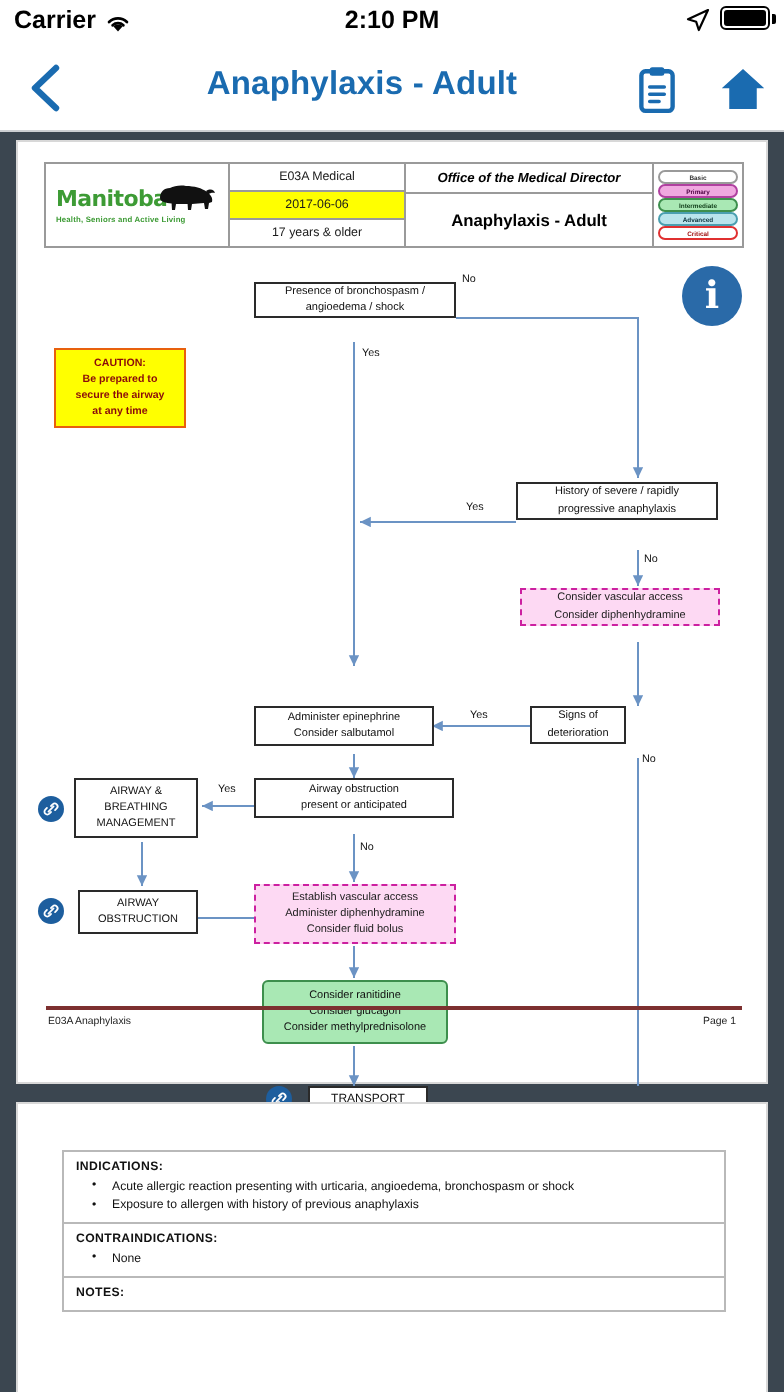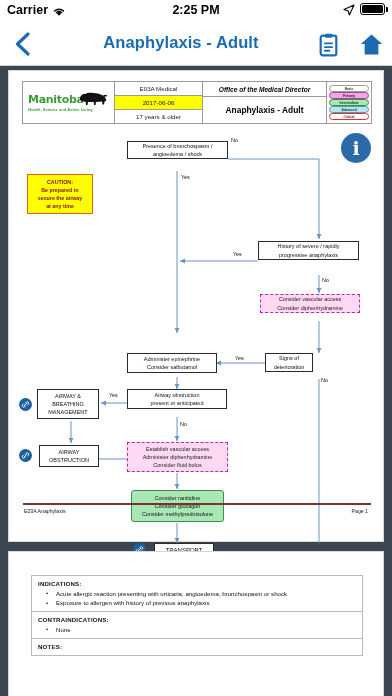--- a/index.html
+++ b/index.html
@@ -150,21 +150,21 @@
     <div class="sb-left">
       <span>Carrier</span>
       <span class="wifi-icon">
         <svg viewBox="0 0 16 12" width="14" height="11">
           <path d="M8 10.8 L5.3 7.9 A4 4 0 0 1 10.7 7.9 Z" fill="#000"></path>
           <path d="M2.9 5.4 A7.4 7.4 0 0 1 13.1 5.4" stroke="#000" stroke-width="1.6" fill="none" stroke-linecap="round"></path>
           <path d="M4.9 7.3 A4.6 4.6 0 0 1 11.1 7.3" stroke="#000" stroke-width="1.5" fill="none" stroke-linecap="round"></path>
         </svg>
       </span>
     </div>
-    <div class="sb-center">2:25 PM</div>
+    <div class="sb-center">2:10 PM</div>
     <div class="sb-right">
       <span class="loc-icon">
         <svg viewBox="0 0 12 12" width="12" height="12">
           <path d="M11 1 L1 5.6 L5.1 6.9 L6.4 11 Z" fill="none" stroke="#000" stroke-width="1.1" stroke-linejoin="round"></path>
         </svg>
       </span>
       <span class="batt">
           <span class="batt-fill"></span>
         </span>
     </div>

